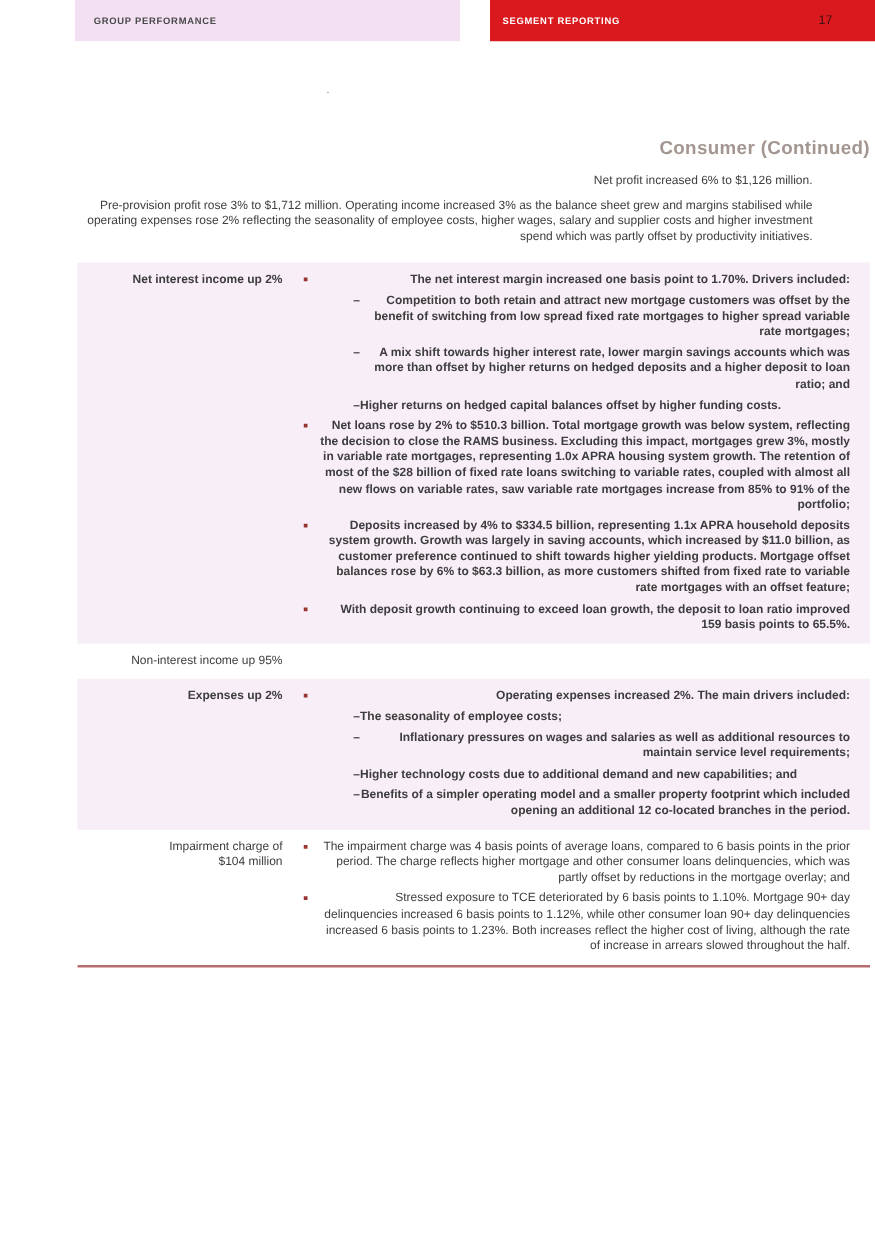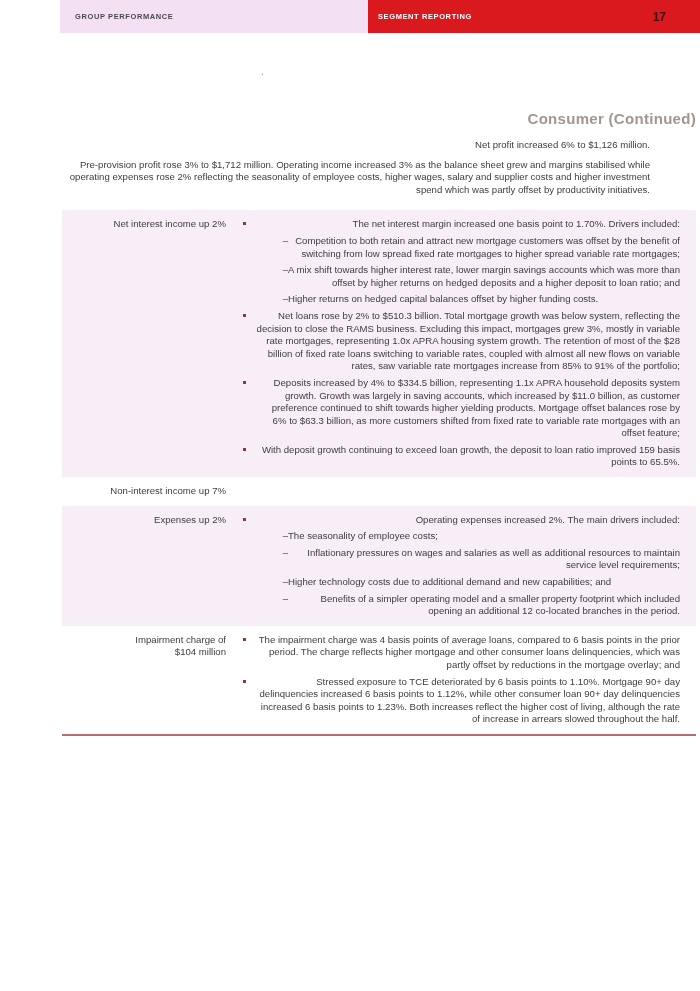--- a/index.html
+++ b/index.html
@@ -19,36 +19,36 @@
     font-family:"Liberation Sans",sans-serif;color:var(--text_dark);
     overflow:hidden;
   }
   .header{position:absolute;top:0;left:60px;right:0;height:33px;display:flex;}
   .header-left{
     width:308px;background:var(--header_lavender);display:flex;align-items:center;
     padding-left:15px;box-sizing:border-box;
   }
   .header-right{
     flex:1;background:var(--accent_red);display:flex;align-items:center;
-    justify-content:space-between;padding:0 34px 0 10px;
+    justify-content:space-between;padding:0 34px 0 10px;margin-left:24px;
   }
   .htab{font-size:7.5px;font-weight:bold;letter-spacing:0.6px;color:var(--header_text);}
   .htab.white{color:#ffffff;}
-  .pagenum{font-size:12px;font-weight:bold;color:var(--pagenum_dark);}
+  .pagenum{font-size:10px;font-weight:normal;color:var(--pagenum_dark);}
   .stray{position:absolute;left:261px;top:66px;font-size:10px;color:#8a8a8a;}
   .content{position:absolute;left:62px;top:110px;width:634px;text-align:right;}
   .title{
     font-size:15px;font-weight:bold;color:var(--title_gray);
     letter-spacing:0.3px;margin:0 0 12px 0;
   }
   .para{font-size:9.6px;line-height:12.6px;margin:0 0 7px 0;width:588px;}
   .para.last{margin-bottom:14px;}
   .ctable{border-bottom:2px solid var(--rule_red);}
   .crow{display:flex;padding:8px 0 8px 0;background:#ffffff;}
-  .crow.lavender{background:var(--row_lavender);}
+  .crow.lavender{background:var(--row_lavender);font-weight:bold;}
   .row-label{
     width:178px;flex-shrink:0;box-sizing:border-box;padding-left:8px;padding-right:14px;
     font-size:9.6px;line-height:12.6px;
   }
   .row-content{flex:1;padding-right:16px;}
   .bullet{display:flex;margin-bottom:4px;}
   .bullet:last-child{margin-bottom:0;}
   .bmark-cell{width:16px;flex-shrink:0;padding-top:4px;}
   .bmark{display:block;width:3px;height:3px;background:var(--bullet_red);margin-left:3px;}
   .btext{font-size:9.6px;line-height:12.6px;}
@@ -124,21 +124,21 @@
           <span class="bmark-cell">
               <i class="bmark"></i>
             </span>
           <div class="btext">With deposit growth continuing to exceed loan growth, the deposit to loan ratio improved 159 basis points to 65.5%.</div>
         </div>
       </div>
     </div>
 
     <div class="crow">
       <div class="row-label">
-        <div>Non-interest income up 7%</div>
+        <div>Non-interest income up 95%</div>
         <div></div>
       </div>
     </div>
 
     <div class="crow lavender">
       <div class="row-label">
         <div>Expenses up 2%</div>
         <div></div>
       </div>
       <div class="row-content">

